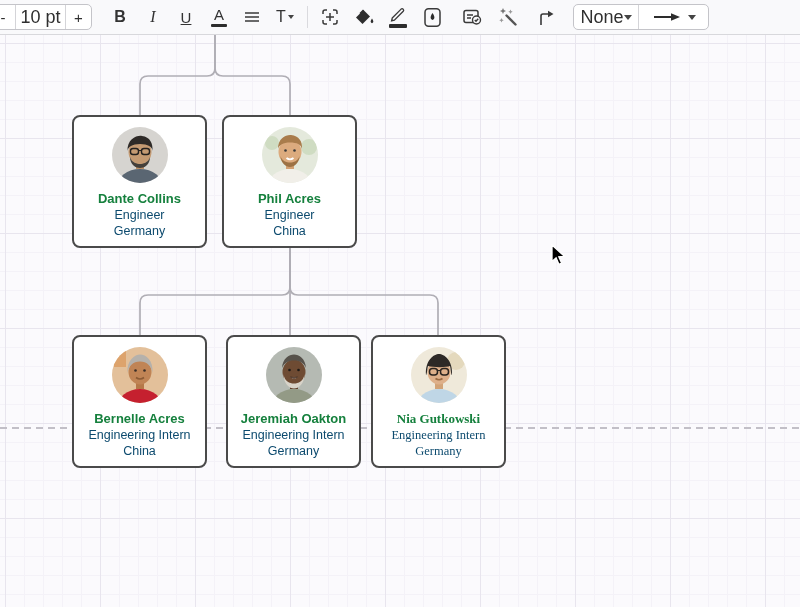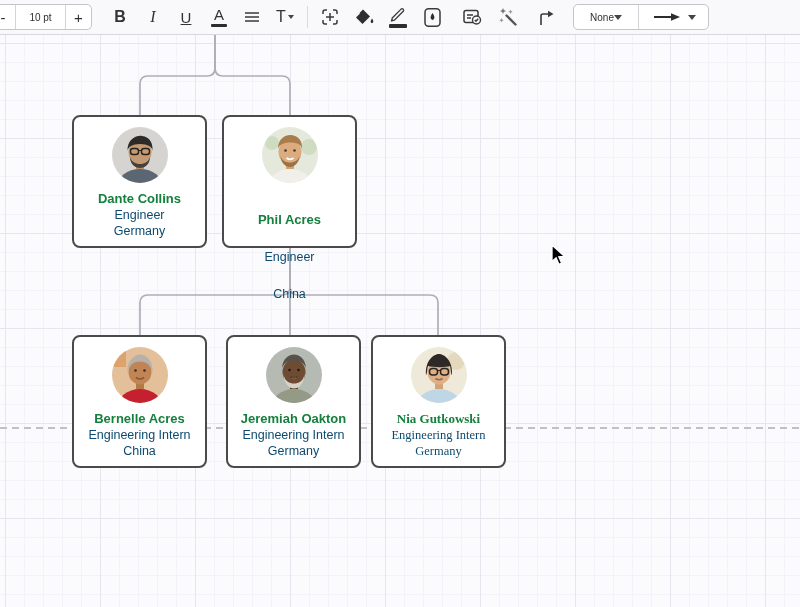--- a/index.html
+++ b/index.html
@@ -28,21 +28,21 @@
   .caret { width:0; height:0; border-left:4px solid transparent;
     border-right:4px solid transparent; border-top:5px solid #444; display:inline-block; }
   .caret.small { border-left-width:3.5px; border-right-width:3.5px; border-top-width:4.5px; }
   .sep { width:1px; height:22px; background:#dadade; margin:0 7px; flex:none; }
 
   .tb-group {
     display:inline-flex; align-items:stretch; height:26px;
     background:#fff; border:1px solid #c4c4c9; border-radius:5px; overflow:hidden;
   }
   .tb-group > * { display:inline-flex; align-items:center; justify-content:center;
-    border:none; background:transparent; font-size:10px; color:#2f2f2f; cursor:pointer; }
+    border:none; background:transparent; font-size:18px; color:#2f2f2f; cursor:pointer; }
   .tb-group > * + * { border-left:1px solid #d4d4d8; }
   .fontsize-group { margin-left:-14px; }
   .fs-minus { width:24px; font-size:15px; }
   .fs-value { width:50px; }
   .fs-plus  { width:26px; font-size:15px; }
 
   .linestyle-group { margin-left:10px; }
   .line-style-btn { width:56px; gap:5px; }
   .stroke-width-btn { width:66px; gap:5px; }
   .spinner { display:flex; flex-direction:column; gap:2px; }
@@ -232,21 +232,21 @@
         <rect x="18.5" y="21.5" width="8" height="6" rx="2.5" fill="none" stroke="#24211f" stroke-width="1.4"></rect>
         <rect x="29.5" y="21.5" width="8" height="6" rx="2.5" fill="none" stroke="#24211f" stroke-width="1.4"></rect>
         <path d="M26.5 23.5 h3" stroke="#24211f" stroke-width="1.2"></path>
       </g>
     </svg>
     <div class="node-name">Dante Collins</div>
     <div class="node-role">Engineer</div>
     <div class="node-country">Germany</div>
   </div>
 
-  <div class="node-card" style="left:222px; top:80px;gap:21px;">
+  <div class="node-card" style="left:222px; top:80px;">
     <svg class="avatar" viewBox="0 0 56 56">
       <defs>
           <clipPath id="c2">
             <circle cx="28" cy="28" r="28"></circle>
           </clipPath>
         </defs>
       <g clip-path="url(#c2)">
         <rect width="56" height="56" fill="#e4e9dc"></rect>
         <circle cx="10" cy="16" r="7" fill="#cfdcc2"></circle>
         <circle cx="47" cy="20" r="8" fill="#cfdcc2"></circle>

